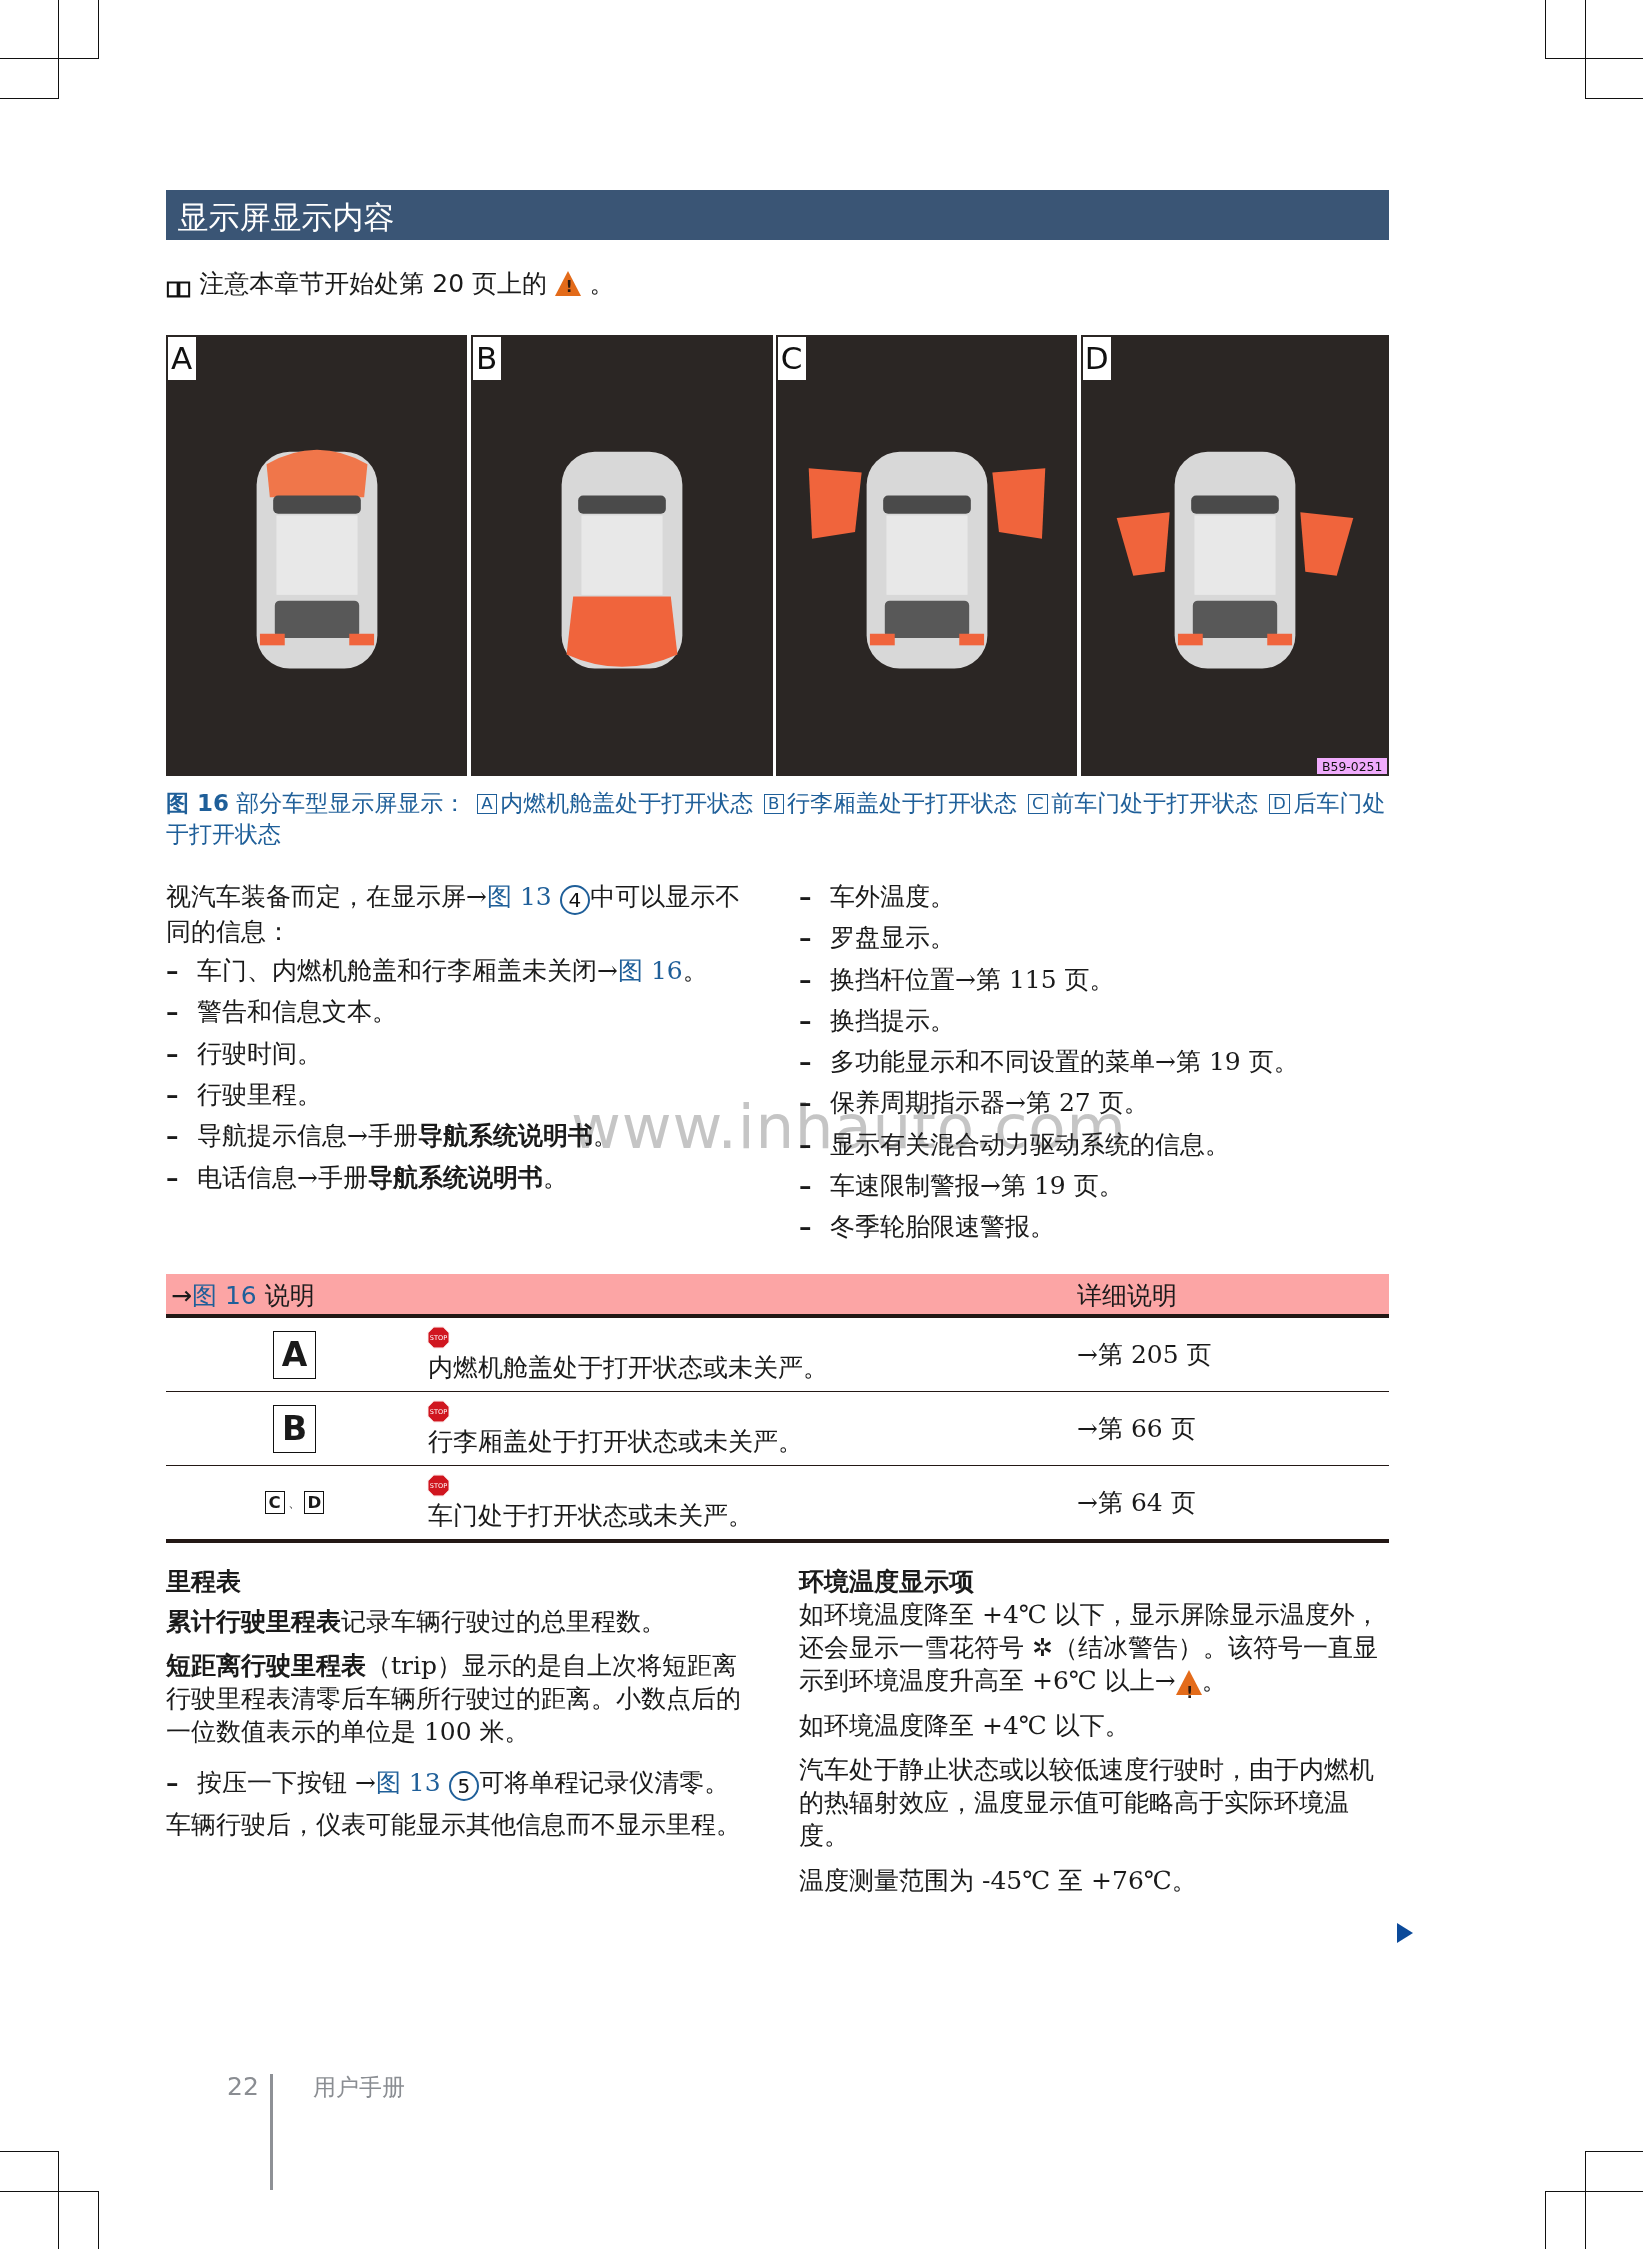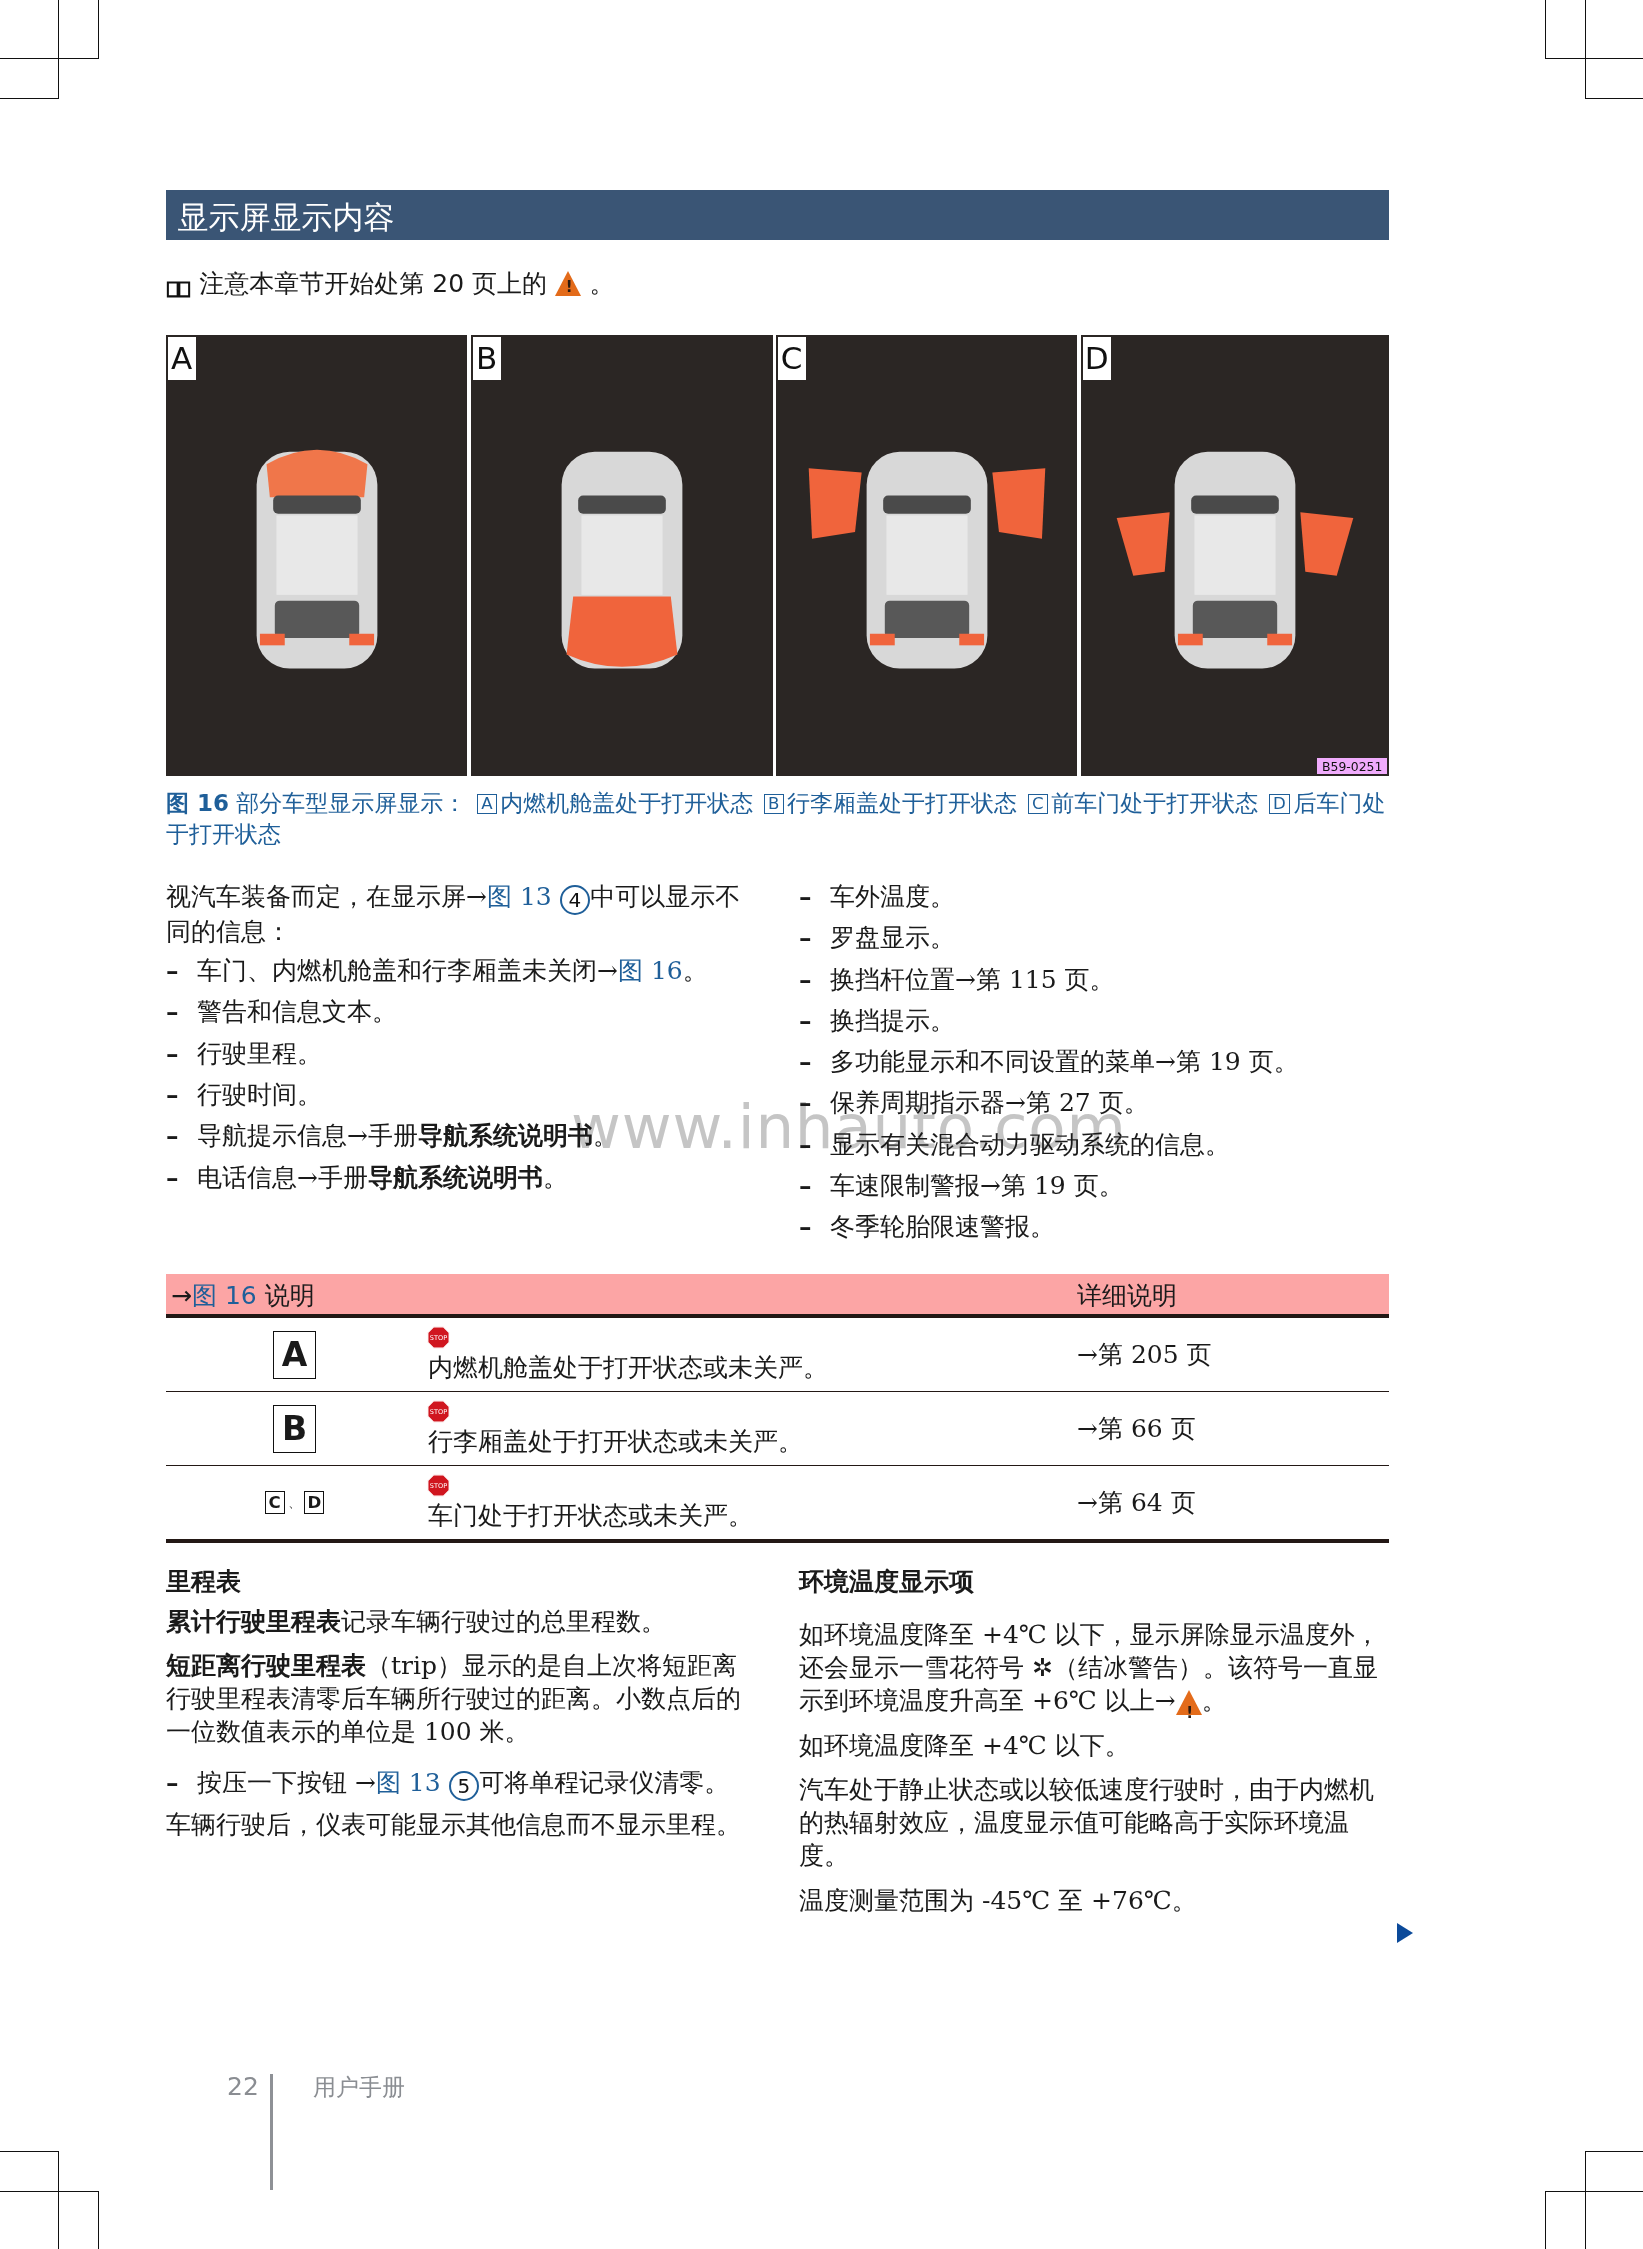--- a/index.html
+++ b/index.html
@@ -153,22 +153,22 @@
 
 <div class="abs col" style="left:166px;top:880px;width:596px;">
   <p style="margin-bottom:6px;">
     <span>视汽车装备而定，在显示屏→</span><a class="link">图 13</a>
     <span class="circ">4</span><span>中可以显示不同的信息：</span>
   </p>
   <div class="dash-item">
     <span>车门、内燃机舱盖和行李厢盖未关闭→</span><a class="link">图 16</a><span>。</span>
   </div>
   <div class="dash-item">警告和信息文本。</div>
+  <div class="dash-item">行驶时间。</div>
   <div class="dash-item">行驶里程。</div>
-  <div class="dash-item">行驶时间。</div>
   <div class="dash-item">
     <span>导航提示信息→手册</span><span class="bold">导航系统说明书</span><span>。</span>
   </div>
   <div class="dash-item">
     <span>电话信息→手册</span><span class="bold">导航系统说明书</span><span>。</span>
   </div>
 </div>
 
 <div class="abs col" style="left:799px;top:880px;width:596px;">
   <div class="dash-item">车外温度。</div>
@@ -229,21 +229,21 @@
   <p style="margin-bottom:11.6px;"><span class="bold">累计行驶里程表</span><span>记录车辆行驶过的总里程数。</span></p>
   <p style="margin-bottom:18px;"><span class="bold">短距离行驶里程表</span><span>（trip）显示的是自上次将短距离行驶里程表清零后车辆所行驶过的距离。小数点后的一位数值表示的单位是 100 米。</span></p>
   <div class="dash-item" style="margin-bottom:7px;">
     <span>按压一下按钮 →</span><a class="link">图 13</a>
     <span class="circ">5</span><span>可将单程记录仪清零。</span>
   </div>
   <p>车辆行驶后，仪表可能显示其他信息而不显示里程。</p>
 </div>
 
 <div class="abs col" style="left:799px;top:1565px;width:590px;">
-  <p class="bold" style="margin-bottom:20px;">环境温度显示项</p>
+  <p class="bold" style="margin-bottom:0;">环境温度显示项</p>
   <p style="margin-bottom:11.6px;">
     <span>如环境温度降至 +4℃ 以下，显示屏除显示温度外，还会显示一雪花符号</span>
     <span style="font-family:'DejaVu Sans',sans-serif;">✲</span><span>（结冰警告）。该符号一直显示到环境温度升高至 +6℃ 以上→</span><span class="warn"></span><span>。</span>
   </p>
   <p style="margin-bottom:11.6px;">如环境温度降至 +4℃ 以下。</p>
   <p style="margin-bottom:11.6px;">汽车处于静止状态或以较低速度行驶时，由于内燃机的热辐射效应，温度显示值可能略高于实际环境温度。</p>
   <p>温度测量范围为 -45℃ 至 +76℃。</p>
 </div>
 
 <div id="next-arrow" class="abs"></div>

